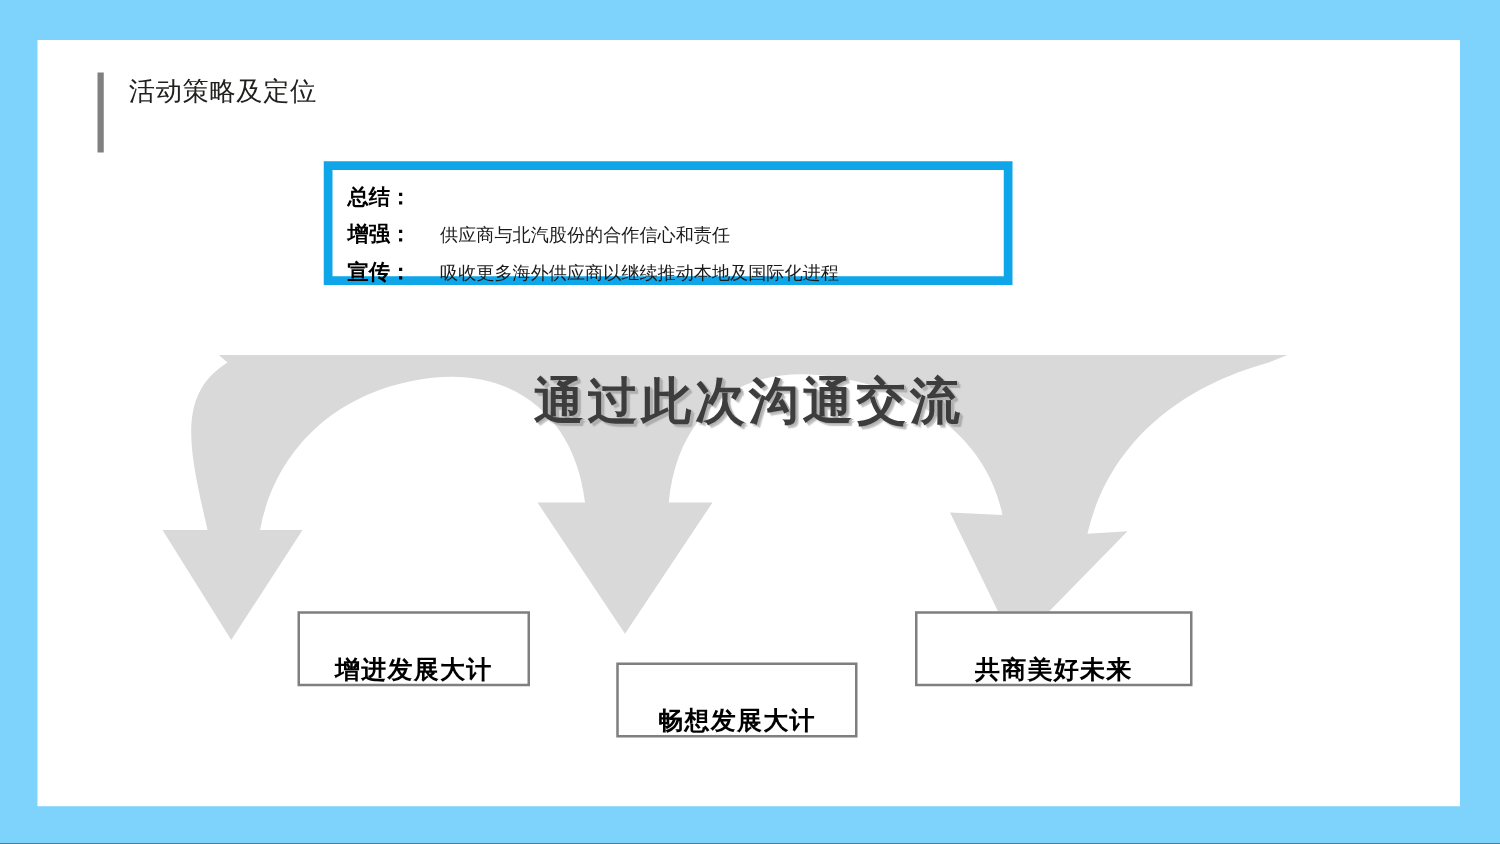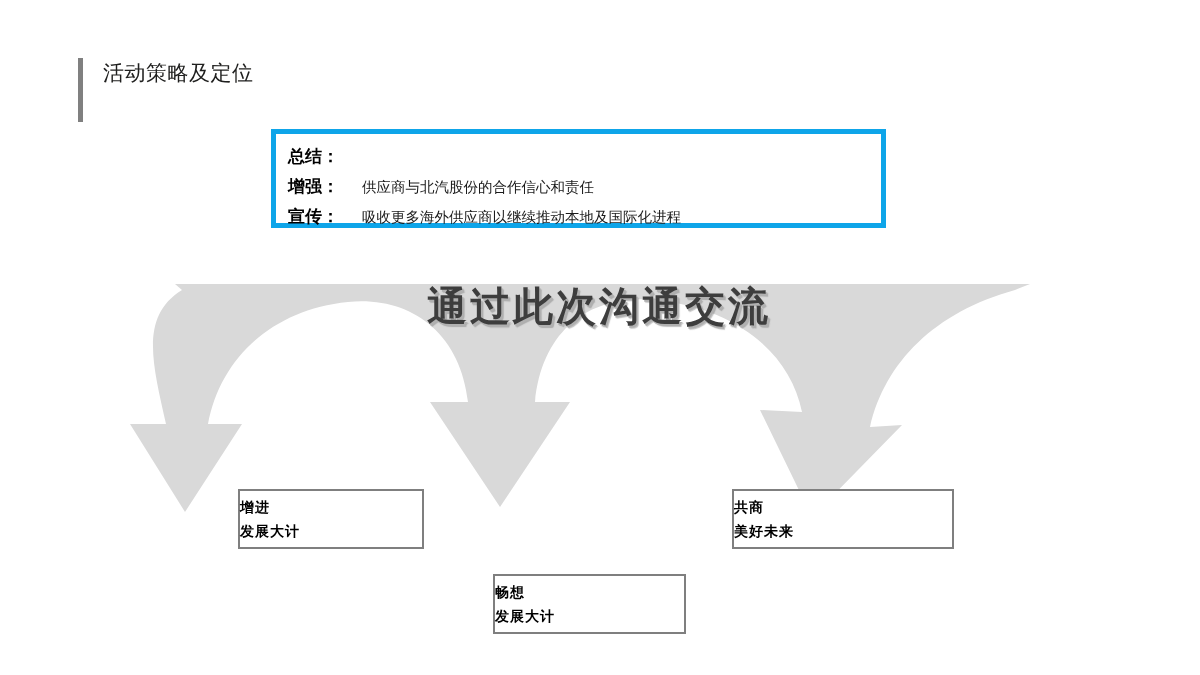--- a/index.html
+++ b/index.html
@@ -11,21 +11,21 @@
     height: 675px;
     overflow: hidden;
   }
   body {
     font-family: "DejaVu Sans", "Liberation Sans", sans-serif;
   }
   #stage {
     position: relative;
     width: 1200px;
     height: 675px;
-    background: #ffffff;
+    background: #7dd3fc;
   }
   
   #slide {
     position: absolute;
     left: 30px;
     top: 32px;
     width: 1138px;
     height: 613px;
     background: #ffffff;
     overflow: hidden;
@@ -50,25 +50,25 @@
     font-size: 21px;
     line-height: 31px;
     color: #20201f;
     white-space: nowrap;
     letter-spacing: 0.5px;
   }
   #title-text .tline { display: block; }
   
   #summary-box {
     position: absolute;
-    left: 241px;
+    left: 229px;
     top: 97px;
-    width: 615px;
+    width: 551px;
     height: 99px;
-    border: 5px solid #0ea5e9;
+    border: 7px solid #0ea5e9;
     background: #ffffff;
     box-sizing: border-box;
     padding: 7px 10px 0 12px;
   }
   .sum-row {
     display: flex;
     align-items: baseline;
     height: 30px;
     line-height: 30px;
     white-space: nowrap;
@@ -91,51 +91,51 @@
   #funnel {
     position: absolute;
     left: 0;
     top: 180px;
     width: 1138px;
     height: 400px;
   }
   #funnel-caption {
     position: absolute;
     left: 0;
-    top: 250px;
+    top: 265px;
     width: 1138px;
     text-align: center;
     font-family: "DejaVu Serif", "Liberation Serif", serif;
     font-weight: bold;
     font-size: 40px;
     line-height: 48px;
     color: #3d3d3d;
     letter-spacing: 3px;
     text-shadow: 1.5px 1.5px 0 #b0b0b0, 2.5px 2.5px 1px rgba(120,120,120,.45);
     pointer-events: none;
   }
   
   .outcome-box {
     position: absolute;
     border: 2px solid #7f7f7f;
     background: #ffffff;
     box-sizing: border-box;
     display: flex;
-    flex-direction: column;
-    align-items: flex-start;
+    flex-direction: row;
+    align-items: flex-end;
     justify-content: center;
     font-family: "DejaVu Serif", "Liberation Serif", serif;
     font-weight: bold;
-    font-size: 14px;
+    font-size: 20px;
     line-height: 24px;
     color: #000000;
     letter-spacing: 1px;
   }
   #box-1 { left: 208px; top: 457px; width: 186px; height: 60px; }
-  #box-2 { left: 463px; top: 498px; width: 193px; height: 60px; margin-top: 44px; }
+  #box-2 { left: 463px; top: 498px; width: 193px; height: 60px; }
   #box-3 { left: 702px; top: 457px; width: 222px; height: 60px; }
   .ob-line { display: block; }
 </style>
 </head>
 <body>
 
 <div id="stage">
 
   <div id="slide">
 

